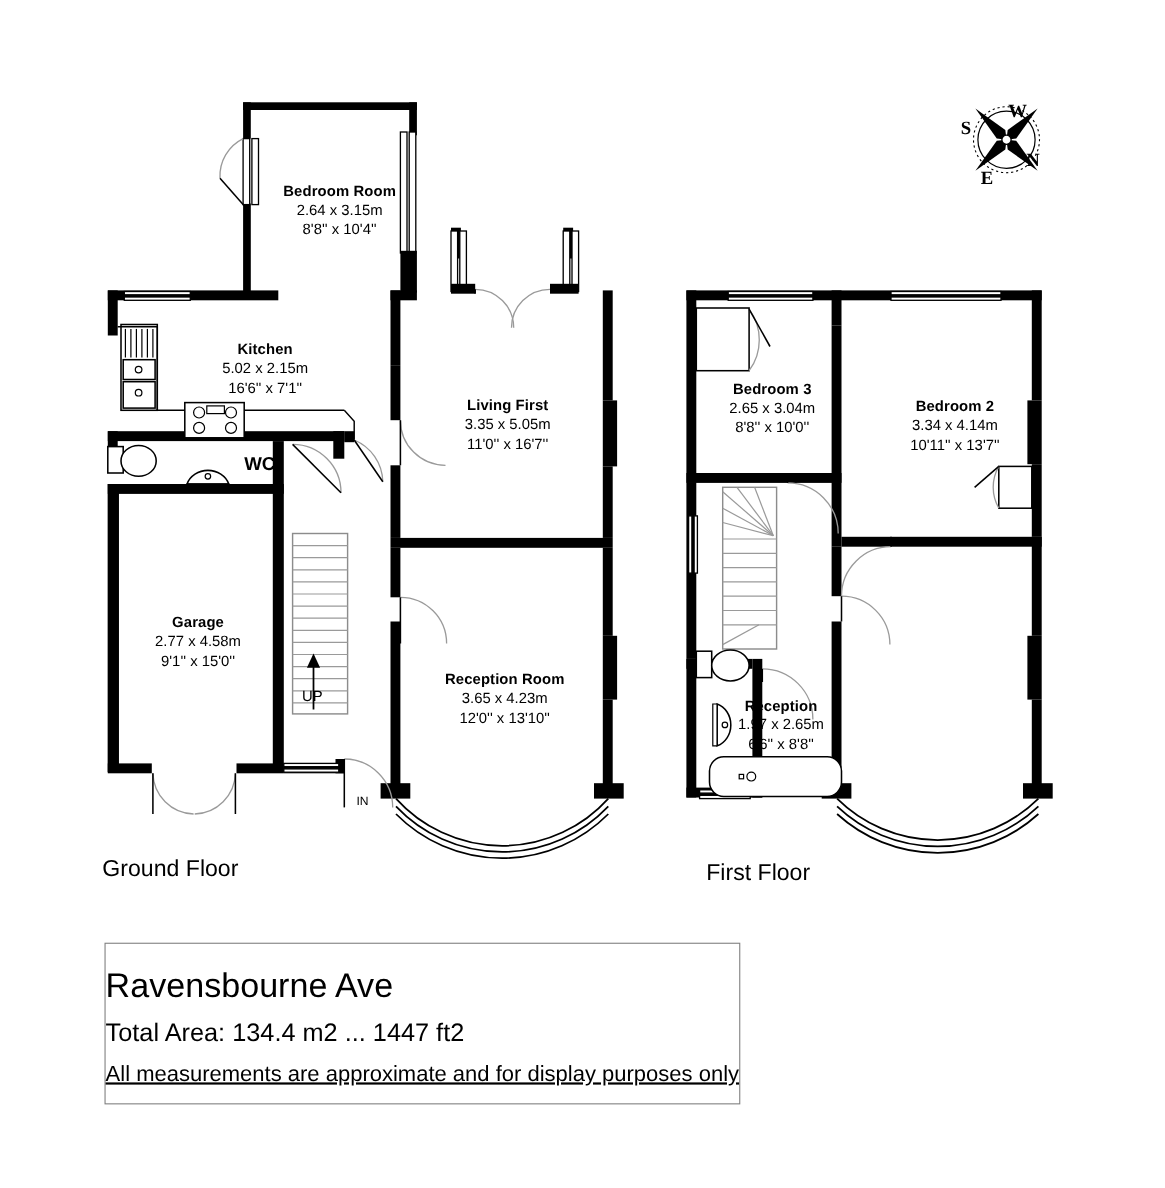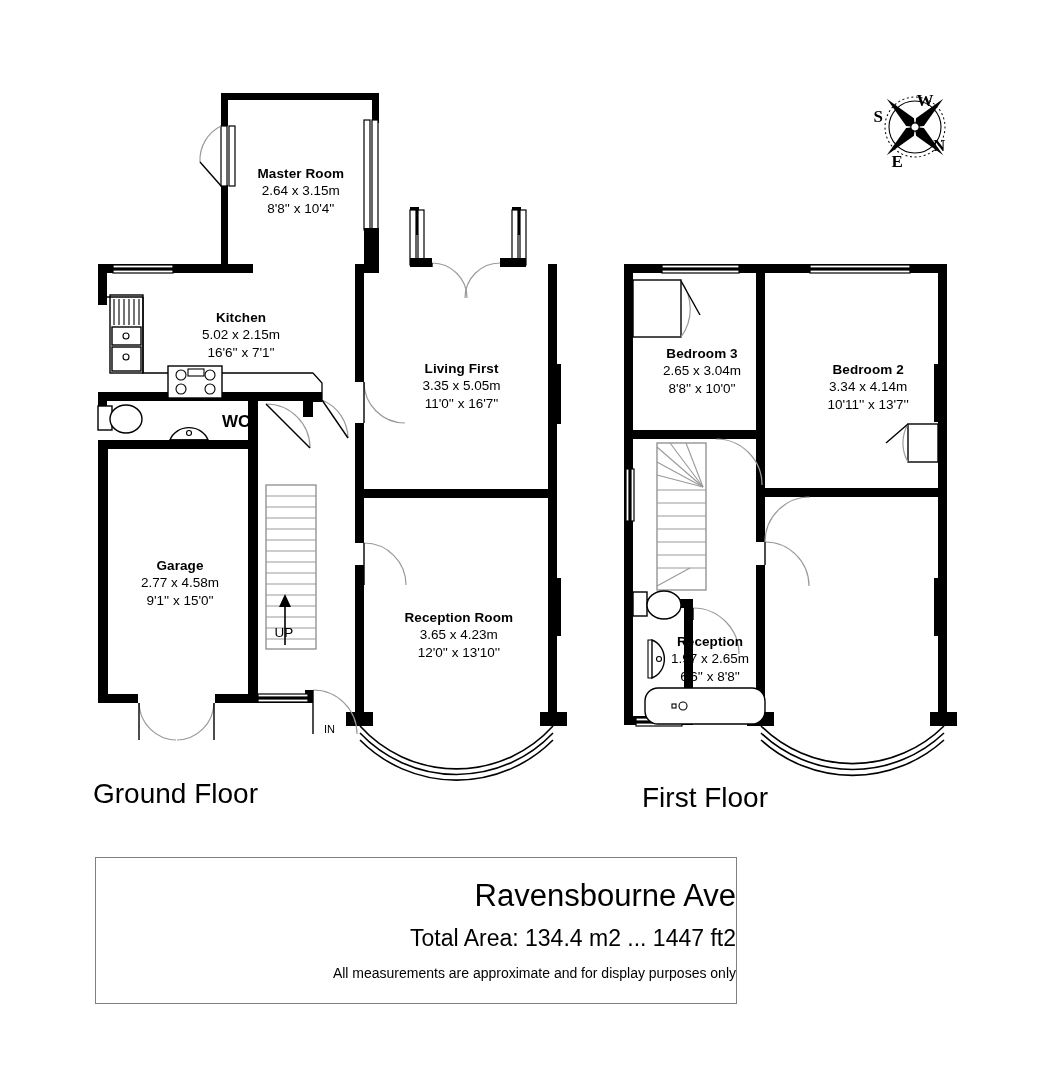--- a/index.html
+++ b/index.html
@@ -60,55 +60,56 @@
   }
   .plain-label {
     position: absolute;
     white-space: nowrap;
   }
   .wc-label { font-size: 17px; font-weight: bold; }
   .up-label { font-size: 13.5px; }
   .in-label { font-size: 11px; }
   .floor-title {
     position: absolute;
-    font-size: 28px;
+    font-size: 21px;
     font-weight: normal;
     white-space: nowrap;
   }
   .compass-letter {
     position: absolute;
     font-family: "Liberation Serif", serif;
     font-weight: bold;
     font-size: 17px;
   }
   #title-block {
     position: absolute;
     left: 95px;
     top: 857px;
-    width: 642px;
+    width: 578px;
     height: 147px;
     border: 1.5px solid #808080;
     box-sizing: border-box;
     background: #ffffff;
-    text-align: right;
+    text-align: left;
   }
   #title-block .tb-title {
     font-size: 31px;
     margin-top: 21px;
     line-height: 1.1;
   }
   #title-block .tb-area {
     font-size: 23px;
     margin-top: 13px;
     line-height: 1.1;
   }
   #title-block .tb-note {
-    font-size: 14px;
+    font-size: 20px;
     margin-top: 15px;
     line-height: 1.1;
+    text-decoration: underline;
   }
 </style>
 </head>
 <body>
 
 <div id="plan-root">
 
   <svg class="plan" viewBox="0 0 1059 1080">
 
     <g>
@@ -427,21 +428,21 @@
       <circle cx="0" cy="0" r="30" fill="none" stroke="#000000" stroke-width="1" stroke-dasharray="2,2.6"></circle>
       <path class="wall" d="M 0 -40 L 5.5 -7 L 0 0 L -5.5 -7 Z"></path>
       <path class="wall" d="M 0 40 L 5.5 7 L 0 0 L -5.5 7 Z"></path>
       <path class="wall" d="M -40 0 L -7 5.5 L 0 0 L -7 -5.5 Z"></path>
       <path class="wall" d="M 40 0 L 7 5.5 L 0 0 L 7 -5.5 Z"></path>
       <circle cx="0" cy="0" r="4.2" fill="#ffffff" stroke="#000000" stroke-width="1.2"></circle>
     </g>
   </svg>
 
   <div class="room-label" style="left: 257.5px; top: 165px;" id="lbl-g0">
-    <span class="rl-name">Master Room</span>
+    <span class="rl-name">Bedroom Room</span>
     <span class="rl-m">2.64 x 3.15m</span>
     <span class="rl-ft">8'8'' x 10'4''</span>
   </div>
   <div class="room-label" id="lbl-g1" style="left: 202px; top: 309px;">
     <span class="rl-name">Kitchen</span>
     <span class="rl-m">5.02 x 2.15m</span>
     <span class="rl-ft">16'6'' x 7'1''</span>
   </div>
   <div class="room-label" id="lbl-g2" style="left: 422.5px; top: 360px;">
     <span class="rl-name">Living First</span>

